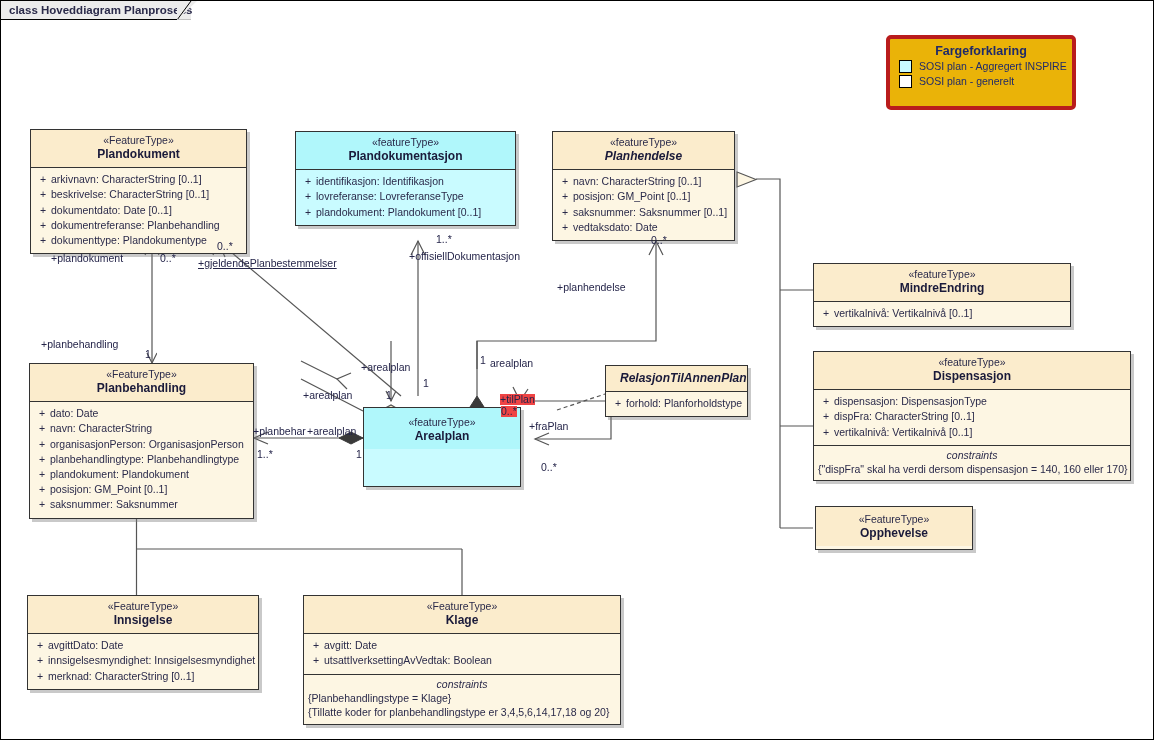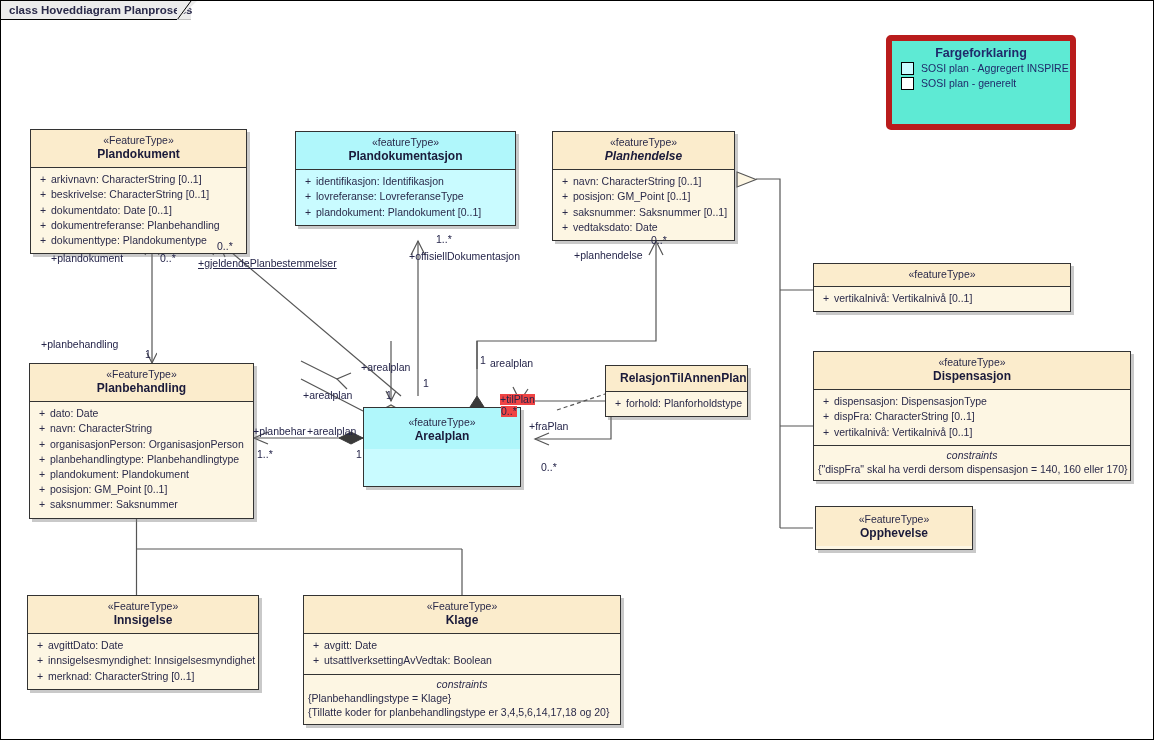--- a/index.html
+++ b/index.html
@@ -91,23 +91,23 @@
   .constraints-body {
     background: #fdf6e3;
     padding: 0 4px 4px 4px;
   }
   .cline { font-size: 10.5px; line-height: 1.4; white-space: nowrap; color: #2a2a4a; }
 
   
   #legend {
     position: absolute;
     left: 885px; top: 34px;
-    width: 190px; height: 95px;
-    background: #5eead4;
-    border: 6px solid #b91c1c;
+    width: 190px; height: 75px;
+    background: #eab308;
+    border: 4px solid #b91c1c;
     border-radius: 5px;
     z-index: 3;
   }
   #legend-title {
     text-align: center;
     font-weight: bold;
     font-size: 12.5px;
     color: #1f2a6a;
     padding-top: 5px;
   }
@@ -340,34 +340,35 @@
   </div>
 
   <div class="cls cyan" style="left:362px; top:406px; width:158px; height:80px;">
     <div class="hdr nb" style="padding-top:8px;">
       <div class="stereo">«featureType»</div>
       <div class="cname">Arealplan</div>
     </div>
   </div>
 
   <div class="cls" style="left:604px; top:364px; width:143px;">
-    <div class="hdr" style="padding:5px 14px;">
+    <div class="hdr" style="padding:5px 14px;font-style:italic;">
       <div class="cname">RelasjonTilAnnenPlan</div>
     </div>
     <div class="attrs">
       <div class="attr">
           <span class="vis">+</span>
           <span class="atxt">forhold: Planforholdstype</span>
         </div>
     </div>
   </div>
 
   <div class="cls" style="left:812px; top:262px; width:258px;">
     <div class="hdr">
       <div class="stereo">«featureType»</div>
+      <div class="cname">MindreEndring</div>
     </div>
     <div class="attrs">
       <div class="attr">
           <span class="vis">+</span>
           <span class="atxt">vertikalnivå: Vertikalnivå [0..1]</span>
         </div>
     </div>
   </div>
 
   <div class="cls" style="left:812px; top:350px; width:318px;">
@@ -450,21 +451,21 @@
 
   <div class="lbl" style="left:197px; top:257px;text-decoration:underline;">+gjeldendePlanbestemmelser</div>
   <div class="lbl" style="left:216px; top:240px;">0..*</div>
 
   <div class="lbl" style="left:40px; top:338px;">+planbehandling</div>
   <div class="lbl" style="left:144px; top:348px;">1</div>
 
   <div class="lbl" style="left:408px; top:250px;text-align:right;">+offisiellDokumentasjon</div>
   <div class="lbl" style="left:435px; top:233px;">1..*</div>
 
-  <div class="lbl" style="left:556px; top:249px;margin-left:17px;">+planhendelse</div>
+  <div class="lbl" style="left:556px; top:281px;">+planhendelse</div>
   <div class="lbl" style="left:650px; top:234px;">0..*</div>
 
   <div class="lbl" style="left:360px; top:361px;">+arealplan</div>
   <div class="lbl" style="left:422px; top:377px;">1</div>
 
   <div class="lbl" style="left:479px; top:354px;">1</div>
   <div class="lbl" style="left:489px; top:357px;">arealplan</div>
 
   <div class="lbl" style="left:302px; top:389px;">+arealplan</div>
   <div class="lbl" style="left:385px; top:389px;">1</div>

